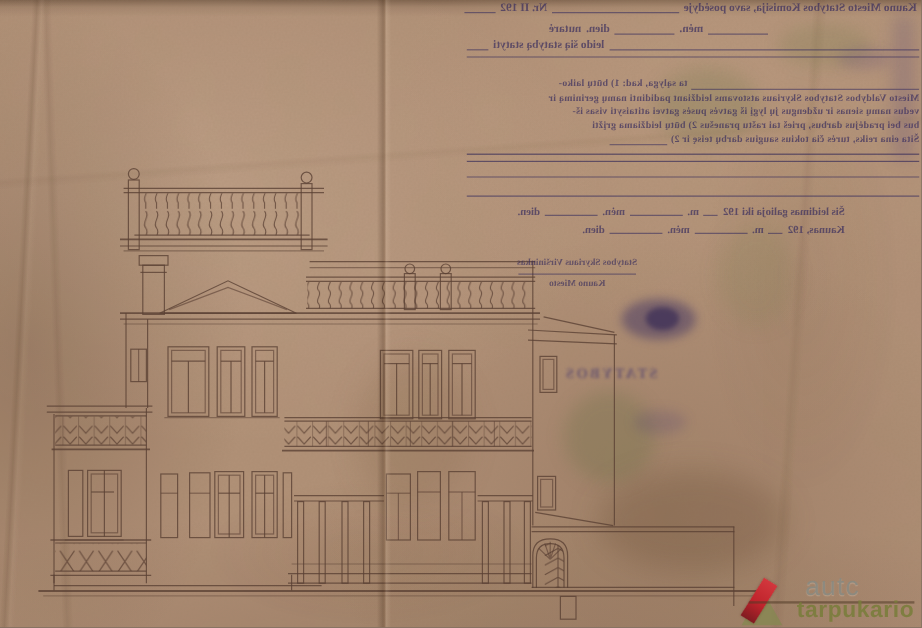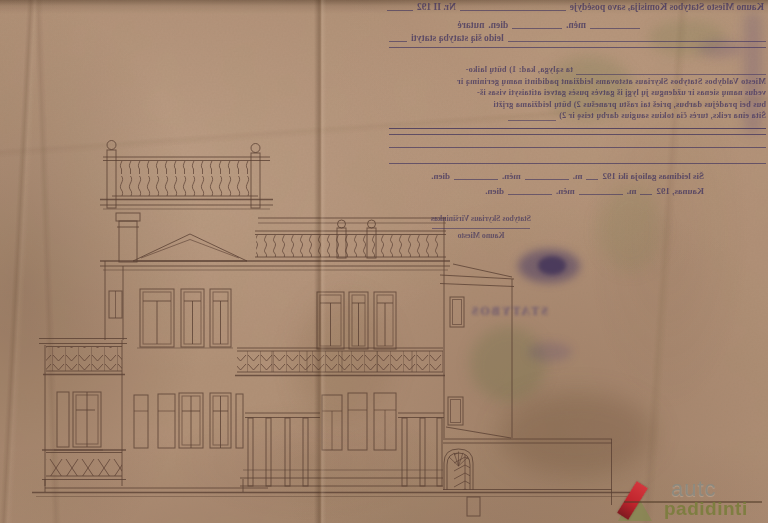--- a/index.html
+++ b/index.html
@@ -392,16 +392,16 @@
   <div class="stain p4"></div>
   <div class="stain p5"></div>
 
   <div class="fold-crease"></div>
 
   <div class="wm">
     <div class="wm-tri"></div>
     <div class="wm-slash"></div>
     <div class="wm-line"></div>
     <div class="wm-brand">autc</div>
-    <div class="wm-sub">padidinti</div>
+    <div class="wm-sub">tarpukario</div>
   </div>
 
 </div>
 
 </body></html>

